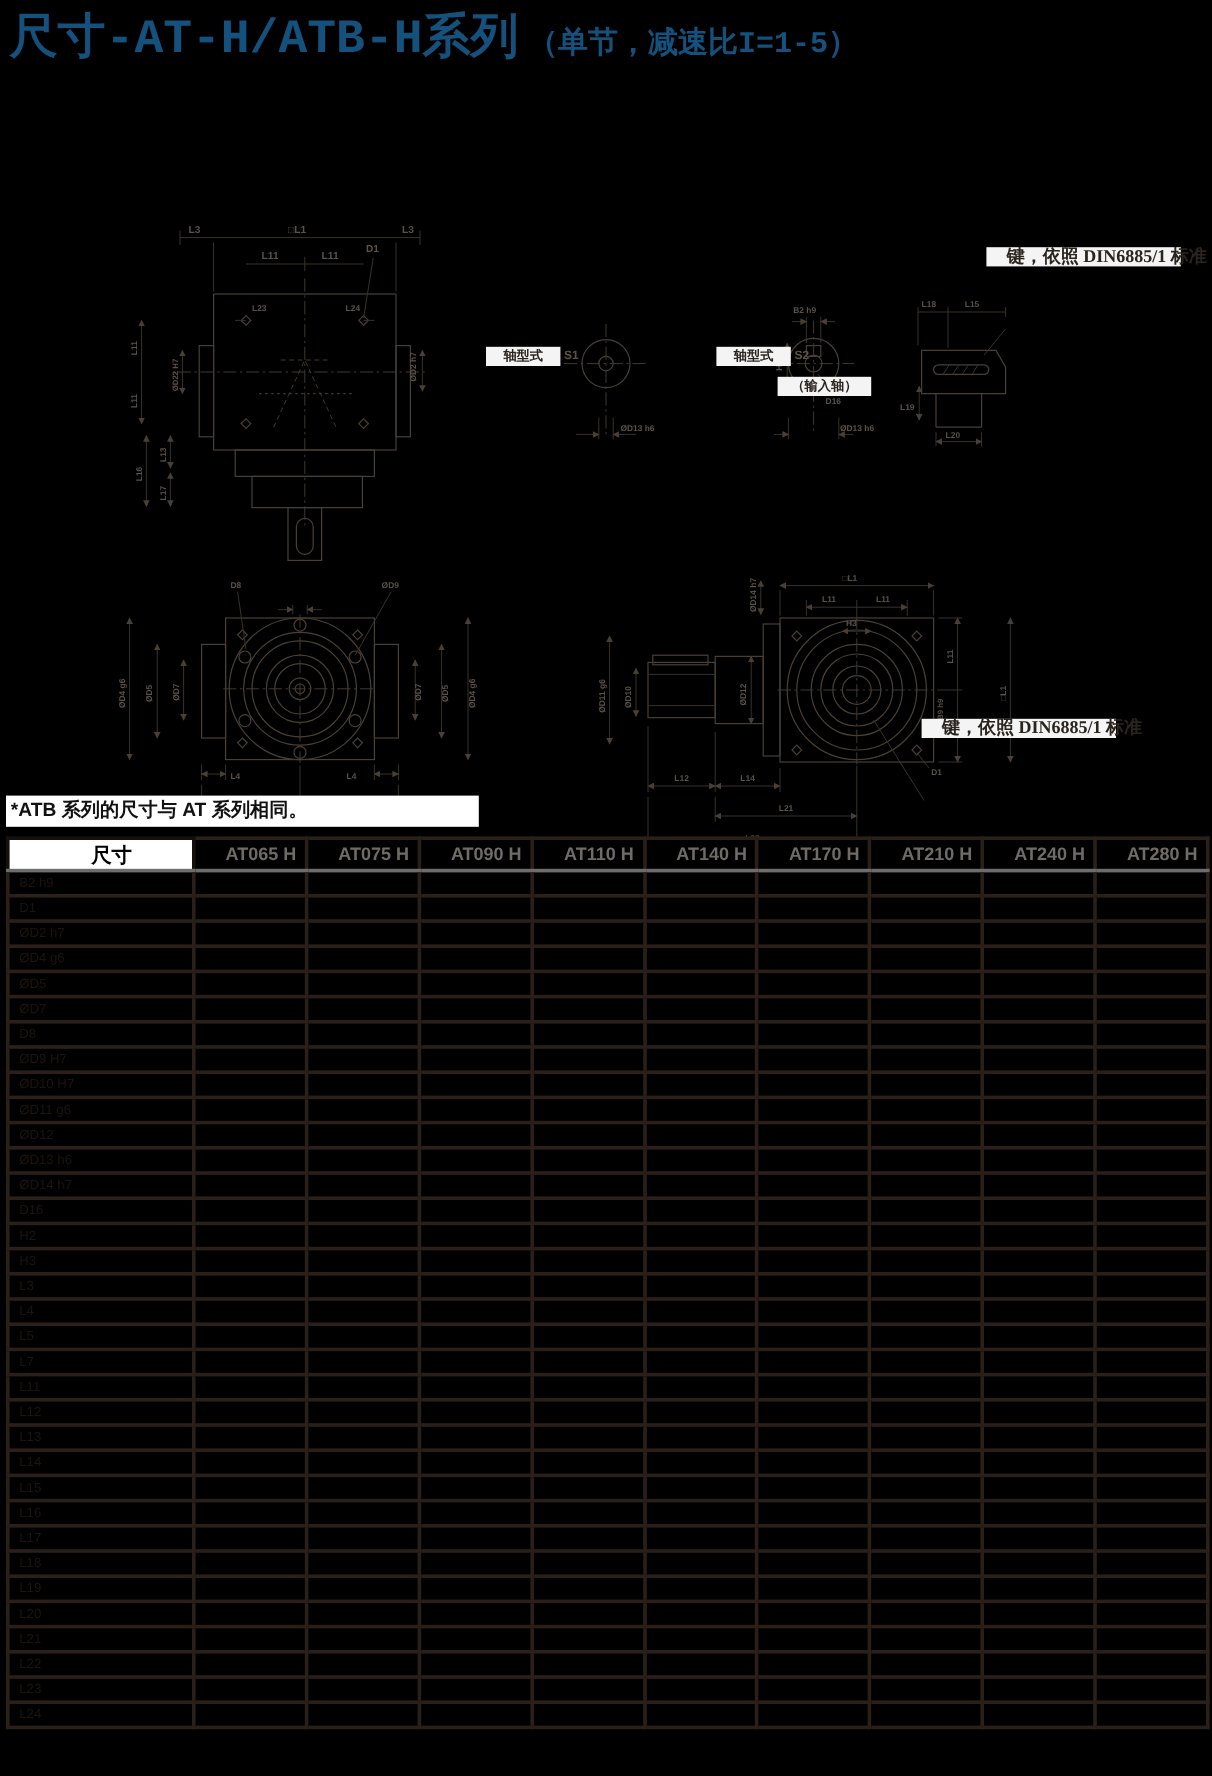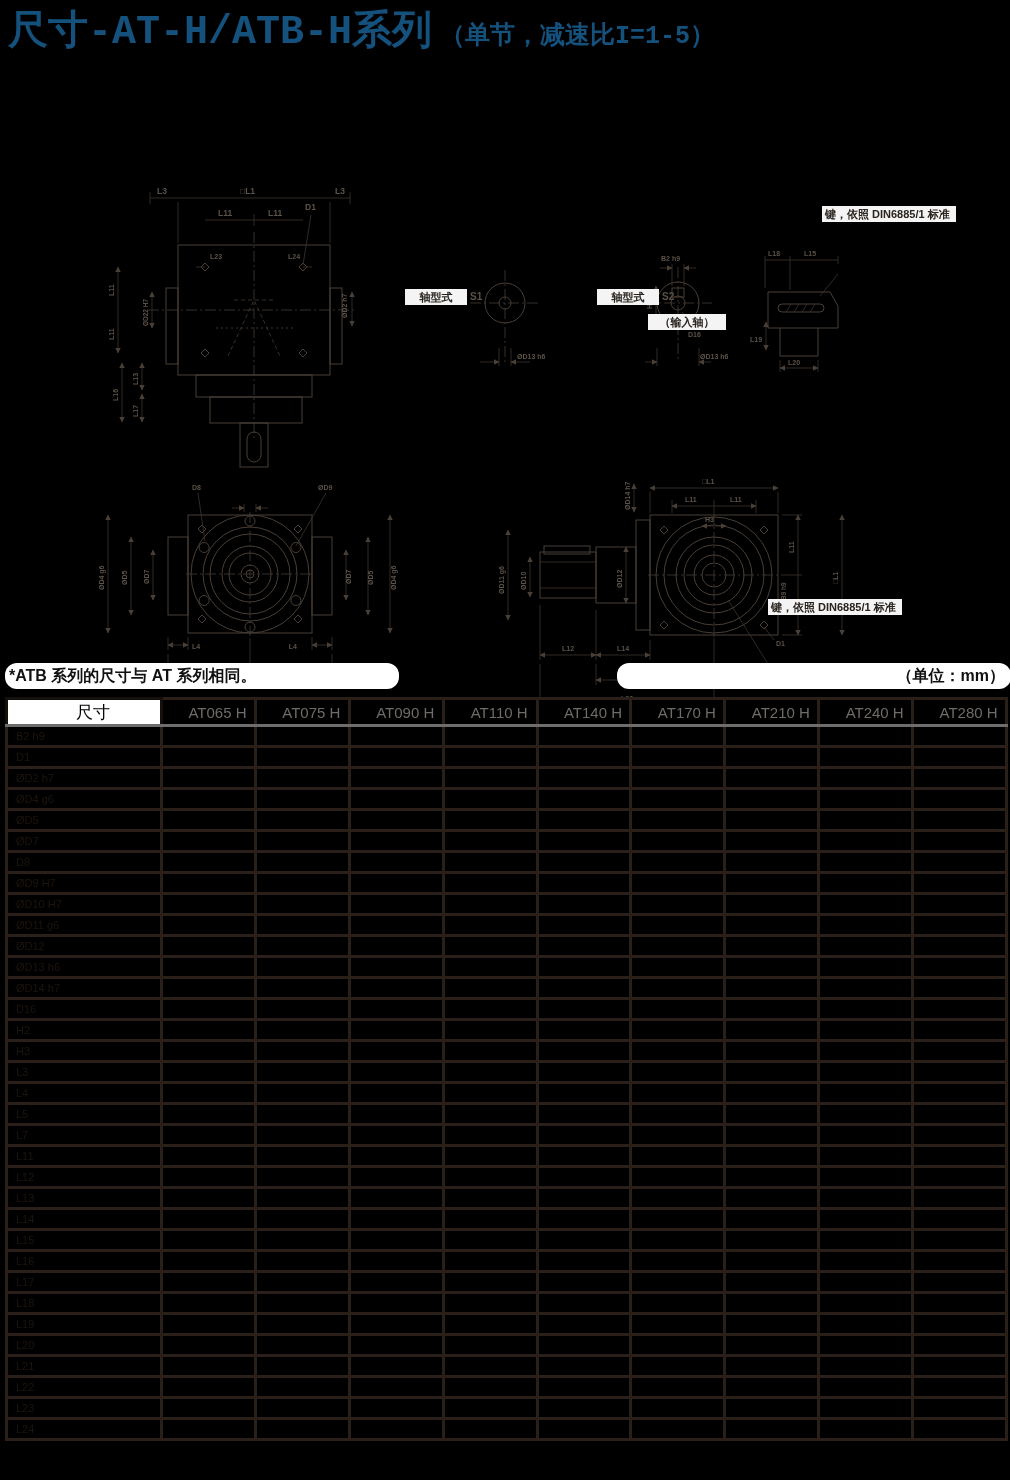--- a/index.html
+++ b/index.html
@@ -15,32 +15,32 @@
   svg.drawings .thin{stroke:#3c342c;fill:none;stroke-width:0.8;}
   svg.drawings .cl{stroke:#453b32;fill:none;stroke-width:0.8;stroke-dasharray:11,3,2,3;}
   svg.drawings .hid{stroke:#453b32;fill:none;stroke-width:0.8;stroke-dasharray:4,3;}
   svg.drawings .dot{stroke:#453b32;fill:none;stroke-width:0.9;stroke-dasharray:2,3;}
   svg.drawings text{fill:#5c5248;font-size:8.5px;font-weight:bold;font-family:"Liberation Sans",sans-serif;}
   svg.drawings text.sm{font-size:7px;}
   svg.drawings text.xs{font-size:6.5px;}
   
   .wbox{position:absolute;background:#f4f4f4;color:#2a241f;font-weight:bold;
         font-size:11px;line-height:16px;text-align:center;white-space:nowrap;}
-  .wbox.note{font-size:11px;text-align:left;padding:0 3px;}
+  .wbox.note{font-size:15px;text-align:left;padding:0 17px;font-family:Liberation Serif, serif;}
   .variant{position:absolute;color:#5c5248;font-weight:bold;font-size:10px;}
   
   .strip{position:absolute;top:663px;height:26px;background:#fff;color:#111;
-         font-weight:bold;font-size:16px;line-height:26px;border-radius:12px;}
+         font-weight:bold;font-size:16px;line-height:26px;}
   .strip.left{left:5px;width:390px;padding-left:4px;}
   .strip.right{left:617px;width:388px;text-align:right;padding-right:6px;}
   
   table.dim{position:absolute;left:5px;top:697px;width:1000px;border-collapse:collapse;
             table-layout:fixed;border-top:3px solid #a6a6a6;}
   table.dim th,table.dim td{border:3px solid #2b1f19;padding:0;}
-  table.dim thead th{height:24px;background:#000;color:#6f6b67;font-size:15px;font-weight:normal;
+  table.dim thead th{height:24px;background:#000;color:#6f6b67;font-size:15px;font-weight:bold;
             border-bottom:3px solid #6d6d6d;padding-left:18px;}
   table.dim th.corner{background:#fff;color:#000;font-size:17px;border:3px solid #15100c;
             border-bottom:3px solid #6d6d6d;}
   table.dim tbody td{height:18px;background:#000;color:#19110c;font-size:11px;text-align:center;}
   table.dim tbody td.lbl{text-align:left;padding-left:8px;color:#1d140e;}
 </style>
 </head>
 <body>
 
 <div class="page">
@@ -248,21 +248,20 @@
 
   <div class="wbox" style="left:405px;top:289px;width:62px;">轴型式</div>
   <span class="variant" style="left:470px;top:291px;text-align:center;">S1</span>
   <div class="wbox" style="left:597px;top:289px;width:62px;">轴型式</div>
   <span class="variant" style="left:662px;top:291px;">S2</span>
   <div class="wbox" style="left:648px;top:314px;width:78px;">（输入轴）</div>
   <div class="wbox note" style="left:822px;top:206px;width:128px;">键，依照 DIN6885/1 标准</div>
   <div class="wbox note" style="left:768px;top:599px;width:128px;">键，依照 DIN6885/1 标准</div>
 
   <div class="strip left">*ATB 系列的尺寸与 AT 系列相同。</div>
-  <div class="strip right">（单位：mm）</div>
 
   <table class="dim">
     <colgroup>
       <col style="width:155px;">
       <col span="9" style="width:93.9px;">
     </colgroup>
     <thead>
       <tr>
         <th class="corner">尺寸</th>
         <th>AT065 H</th>

